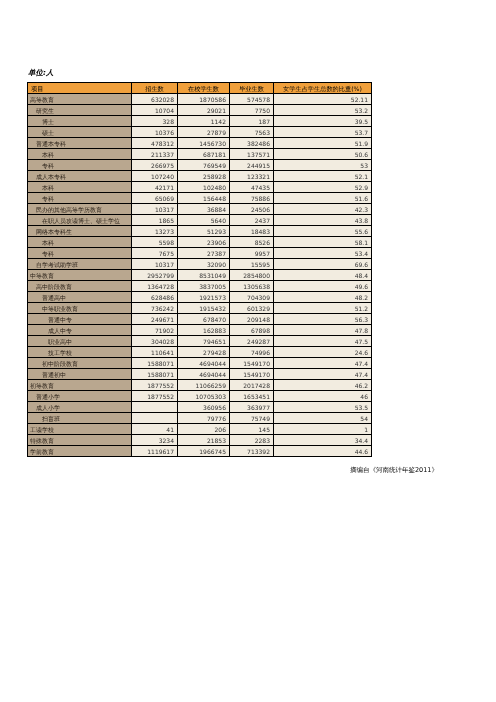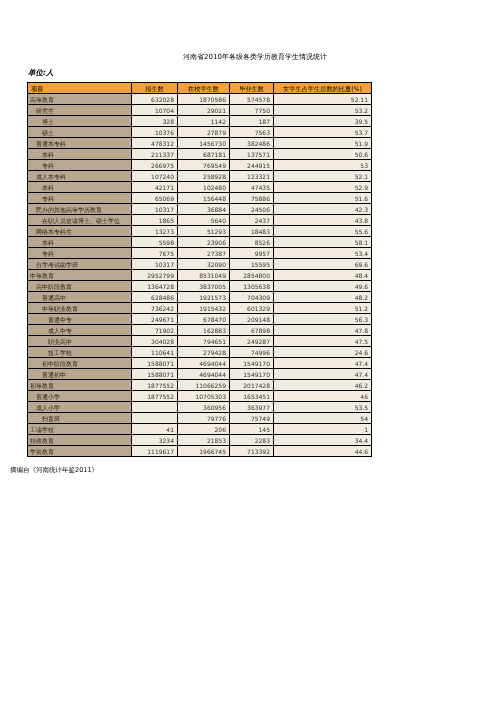--- a/index.html
+++ b/index.html
@@ -101,37 +101,34 @@
     text-align: right;
     color: #333;
     font-size: 6px;
     padding-right: 3px;
   }
   .footer {
     position: absolute;
     left: 0;
     top: 466px;
     width: 438px;
-    text-align: left;
+    text-align: right;
     font-size: 6.5px;
     color: #000;
   }
   .footer .f {
     display: inline-block;
     margin-left: 10px;
   }
 </style>
 </head>
 <body>
 
 <div class="sheet">
 
-  <div class="title-row">
-    <span class="t">河南省2010年各级各类学历教育学生情况统计</span>
-  </div>
 
   <div class="unit-row">单位:人</div>
 
   <table class="grid">
     <colgroup>
       <col class="c-item">
       <col class="c-num">
       <col class="c-num2">
       <col class="c-num3">
       <col class="c-pct">

